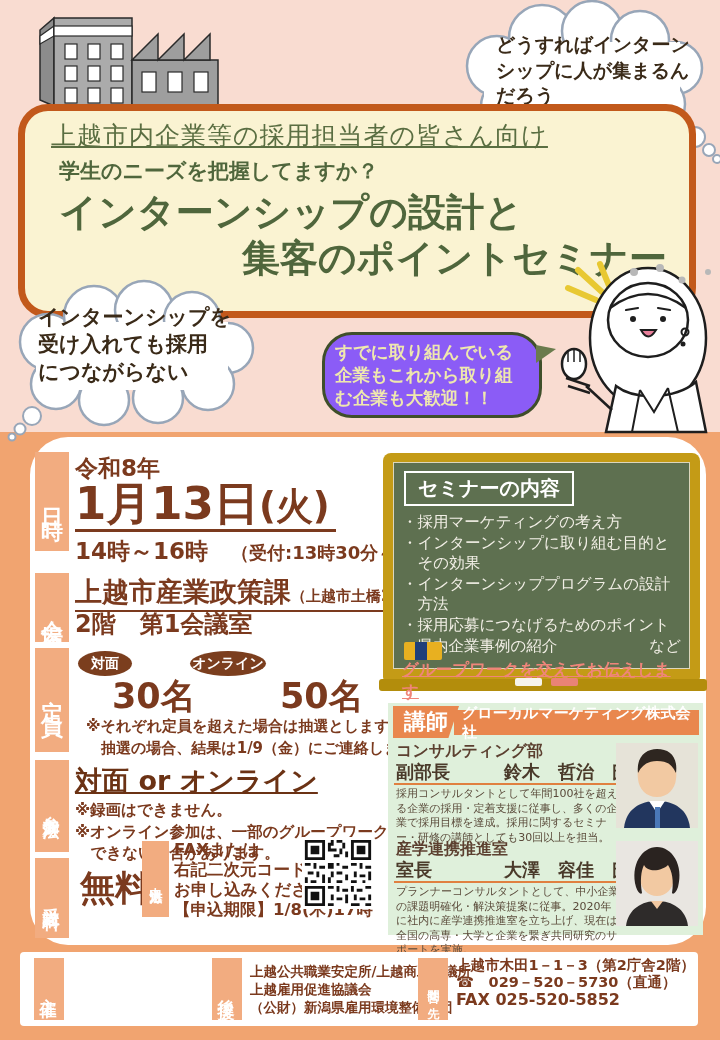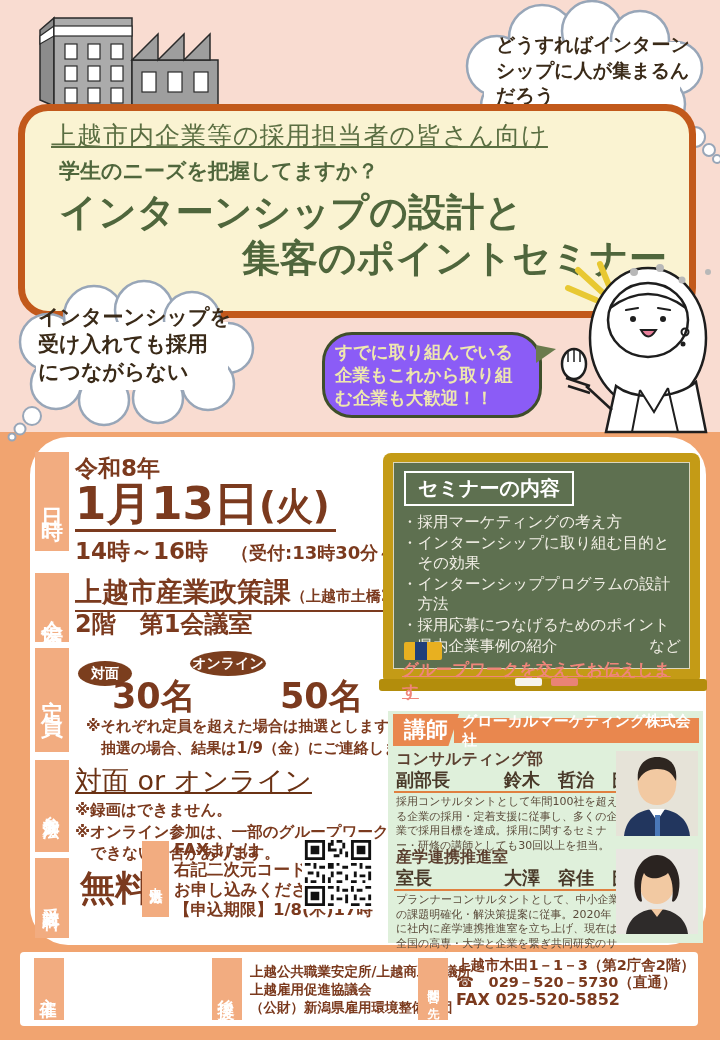--- a/index.html
+++ b/index.html
@@ -57,28 +57,28 @@
   .date-day { font-size:37px; }
   .time-line { left:45px; top:99px; font-size:23px; font-weight:bold; }
   .reception { font-size:18px; }
   .venue-line { left:45px; top:137px; border-bottom:2px solid #7B3A1E; padding-right:2px; }
   .venue-name { font-size:27px; font-weight:bold; }
   .venue-addr { font-size:15px; font-weight:bold; }
   .venue-room { left:45px; top:171px; font-size:24px; font-weight:bold; }
 
   .badge { position:absolute; background:#7B3E1E; color:#fff; font-weight:bold; font-size:14px;
       border-radius:50%; display:flex; align-items:center; justify-content:center; }
-  .badge-taimen { left:48px; top:224px; width:54px; height:25px; }
+  .badge-taimen { left:48px; top:214px; width:54px; height:25px; }
   .badge-online { left:160px; top:214px; width:76px; height:25px; }
   .count { position:absolute; font-size:35px; font-weight:bold; color:#7B3A1E; }
   .count-taimen { left:82px;  top:236px; }
   .count-online { left:222px; top:236px;margin-left:28px; }
   .cap-notes { left:56px; top:279px; font-size:15px; font-weight:bold; line-height:1.45; }
 
-  .part-method { left:45px; top:326px; font-size:27px; font-weight:normal;
+  .part-method { left:45px; top:326px; font-size:27px; font-weight:bold;
       text-decoration:underline; color:#6B3214; }
   .part-notes { left:45px; top:363px; font-size:15.5px; font-weight:bold; line-height:1.4; }
 
   .fee-value { left:50px; top:428px; font-size:35px; font-weight:bold; }
   .apply-lines { left:144px; top:403px; font-size:16.5px; font-weight:bold; line-height:1.22; }
   .apply-deadline { left:144px; top:462px; font-size:16.5px; font-weight:bold; }
   .qr { left:272px; top:400px; width:72px; height:72px; }
 
   
   .board-frame { left:353px; top:16px; width:317px; height:232px; background:#C49B16;
@@ -93,21 +93,21 @@
   .board-etc { float:right; }
   .board-highlight { color:#F0857A; font-size:16.5px; font-weight:bold;
       text-decoration:underline; margin-top:3px; }
   .eraser { position:absolute; left:10px; bottom:8px; width:38px; height:18px; border-radius:2px;
       background:linear-gradient(90deg,#E8B020 0 11px,#1F3F7A 11px 23px,#E8B020 23px); }
   .chalk { position:absolute; bottom:-1px; width:27px; height:8px; border-radius:2px; }
   .chalk-white { left:132px; background:#F6F3EA; }
   .chalk-pink  { left:168px; background:#E98376; }
 
   
-  .lect-card { left:358px; top:266px; width:315px; height:232px; background:#DFF0DB;margin-top:8px; }
+  .lect-card { left:358px; top:266px; width:315px; height:232px; background:#DFF0DB; }
   .lect-tag { position:absolute; left:5px; top:3px; width:66px; height:32px; background:#E9874E;
       color:#fff; font-size:22px; font-weight:bold; display:flex; align-items:center;
       justify-content:center; clip-path:polygon(0 0,100% 0,84% 100%,0 100%); }
   .lect-company { position:absolute; left:66px; top:7px; right:4px; height:25px; background:#E9874E;
       color:#fff; font-size:15px; font-weight:bold; display:flex; align-items:center; padding-left:8px; }
   .lect-dept { position:absolute; left:8px; font-size:16px; font-weight:bold; color:#5C4030; }
   .lect-name { position:absolute; left:8px; font-size:18px; font-weight:bold; color:#4A3A2A; }
   .lect-rule { position:absolute; left:6px; width:226px; height:2px; background:#E08040; }
   .lect-bio  { position:absolute; left:8px; width:224px; font-size:11px; color:#5A4A3A; line-height:1.32; }
   .lect-photo { position:absolute; right:5px; width:82px; height:85px; }

